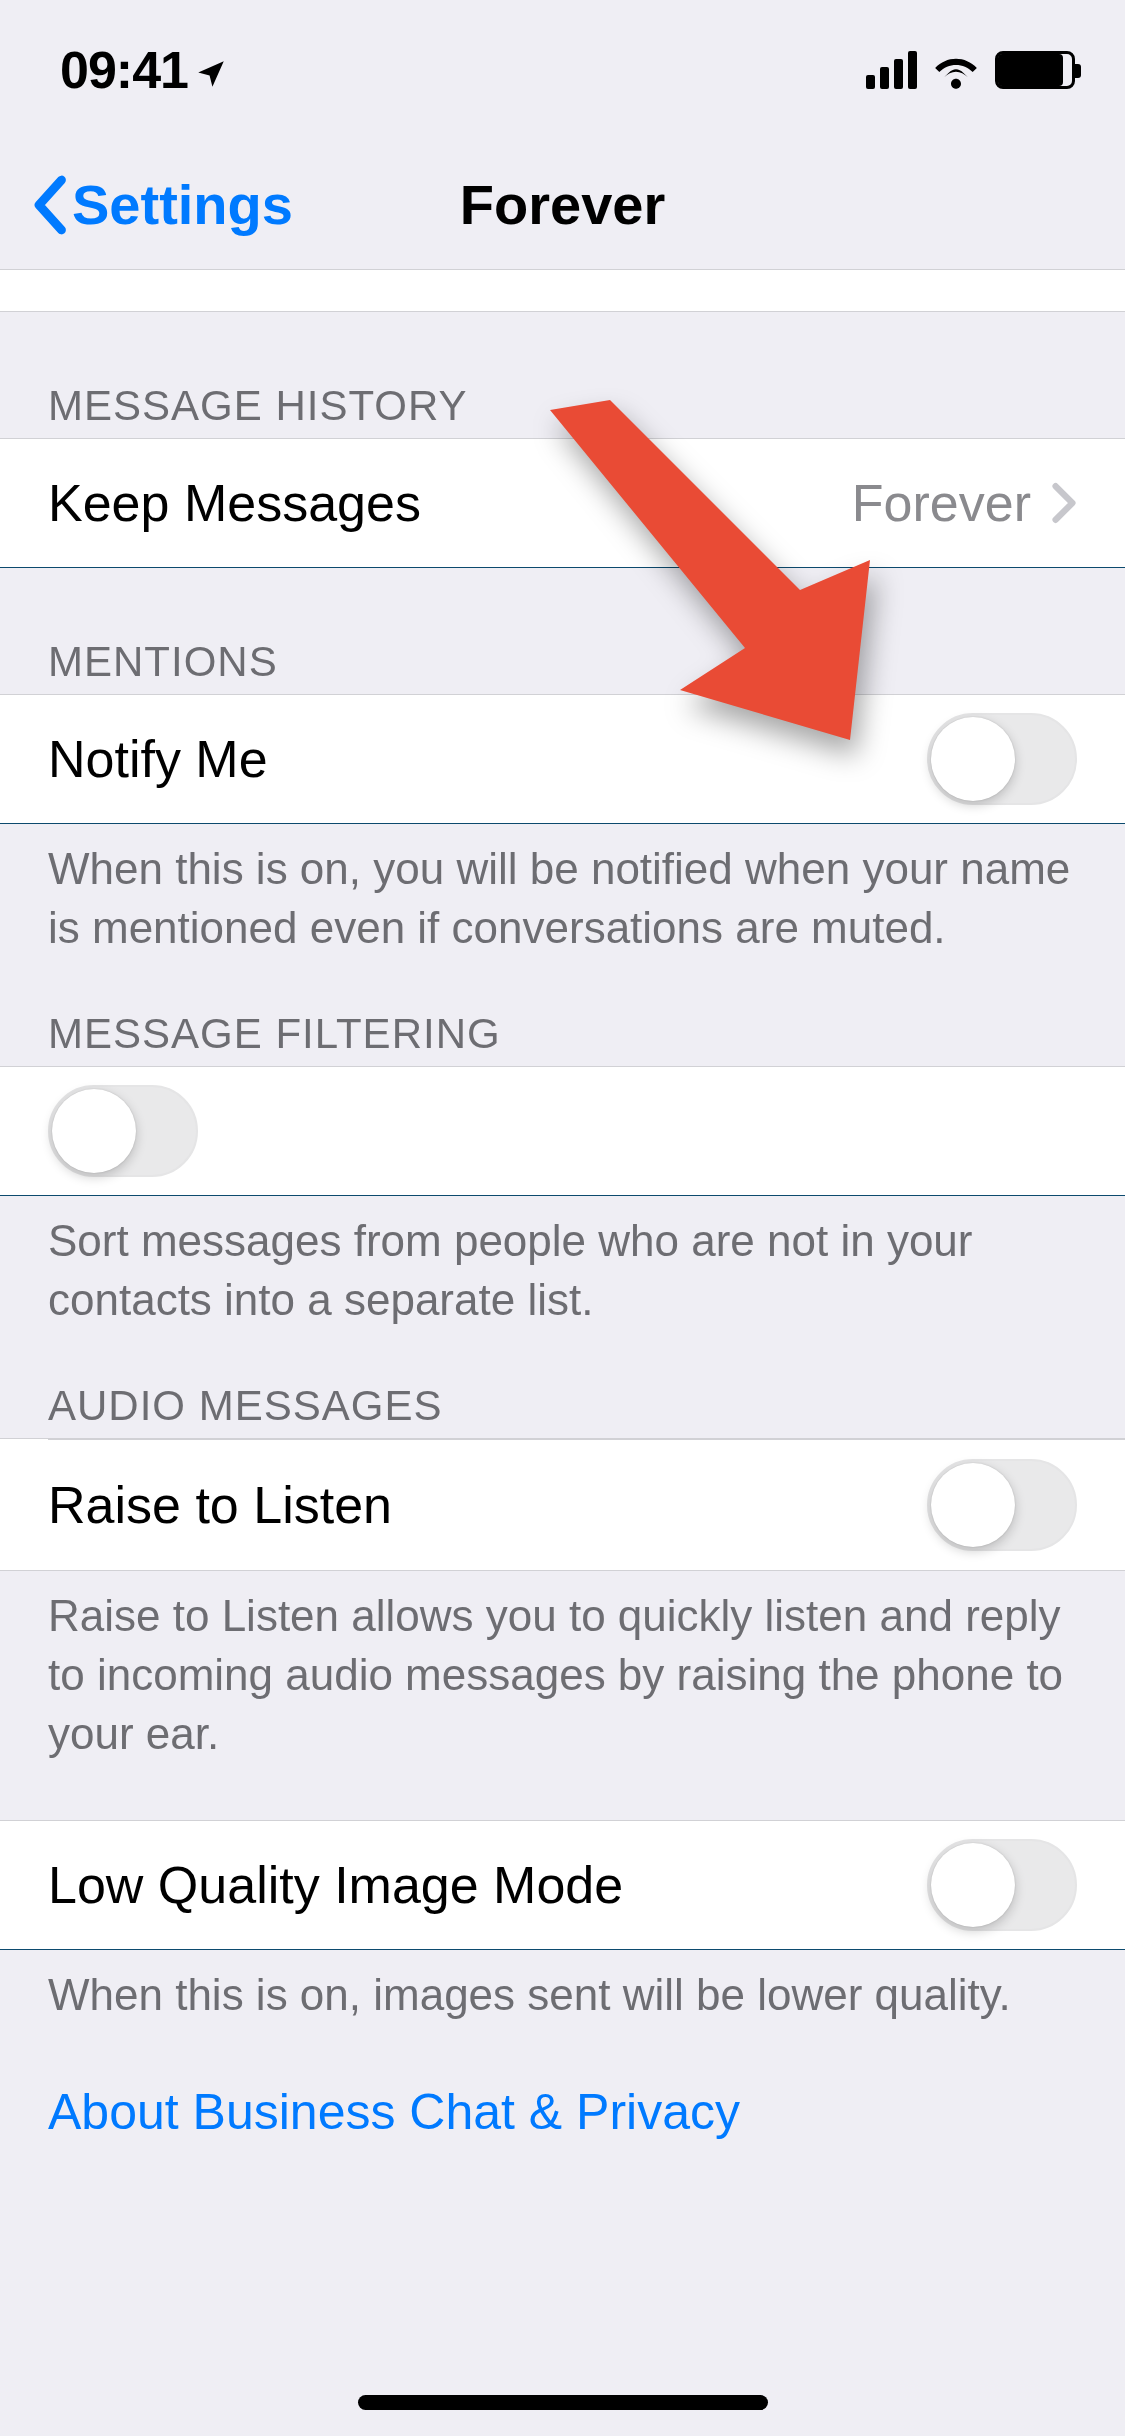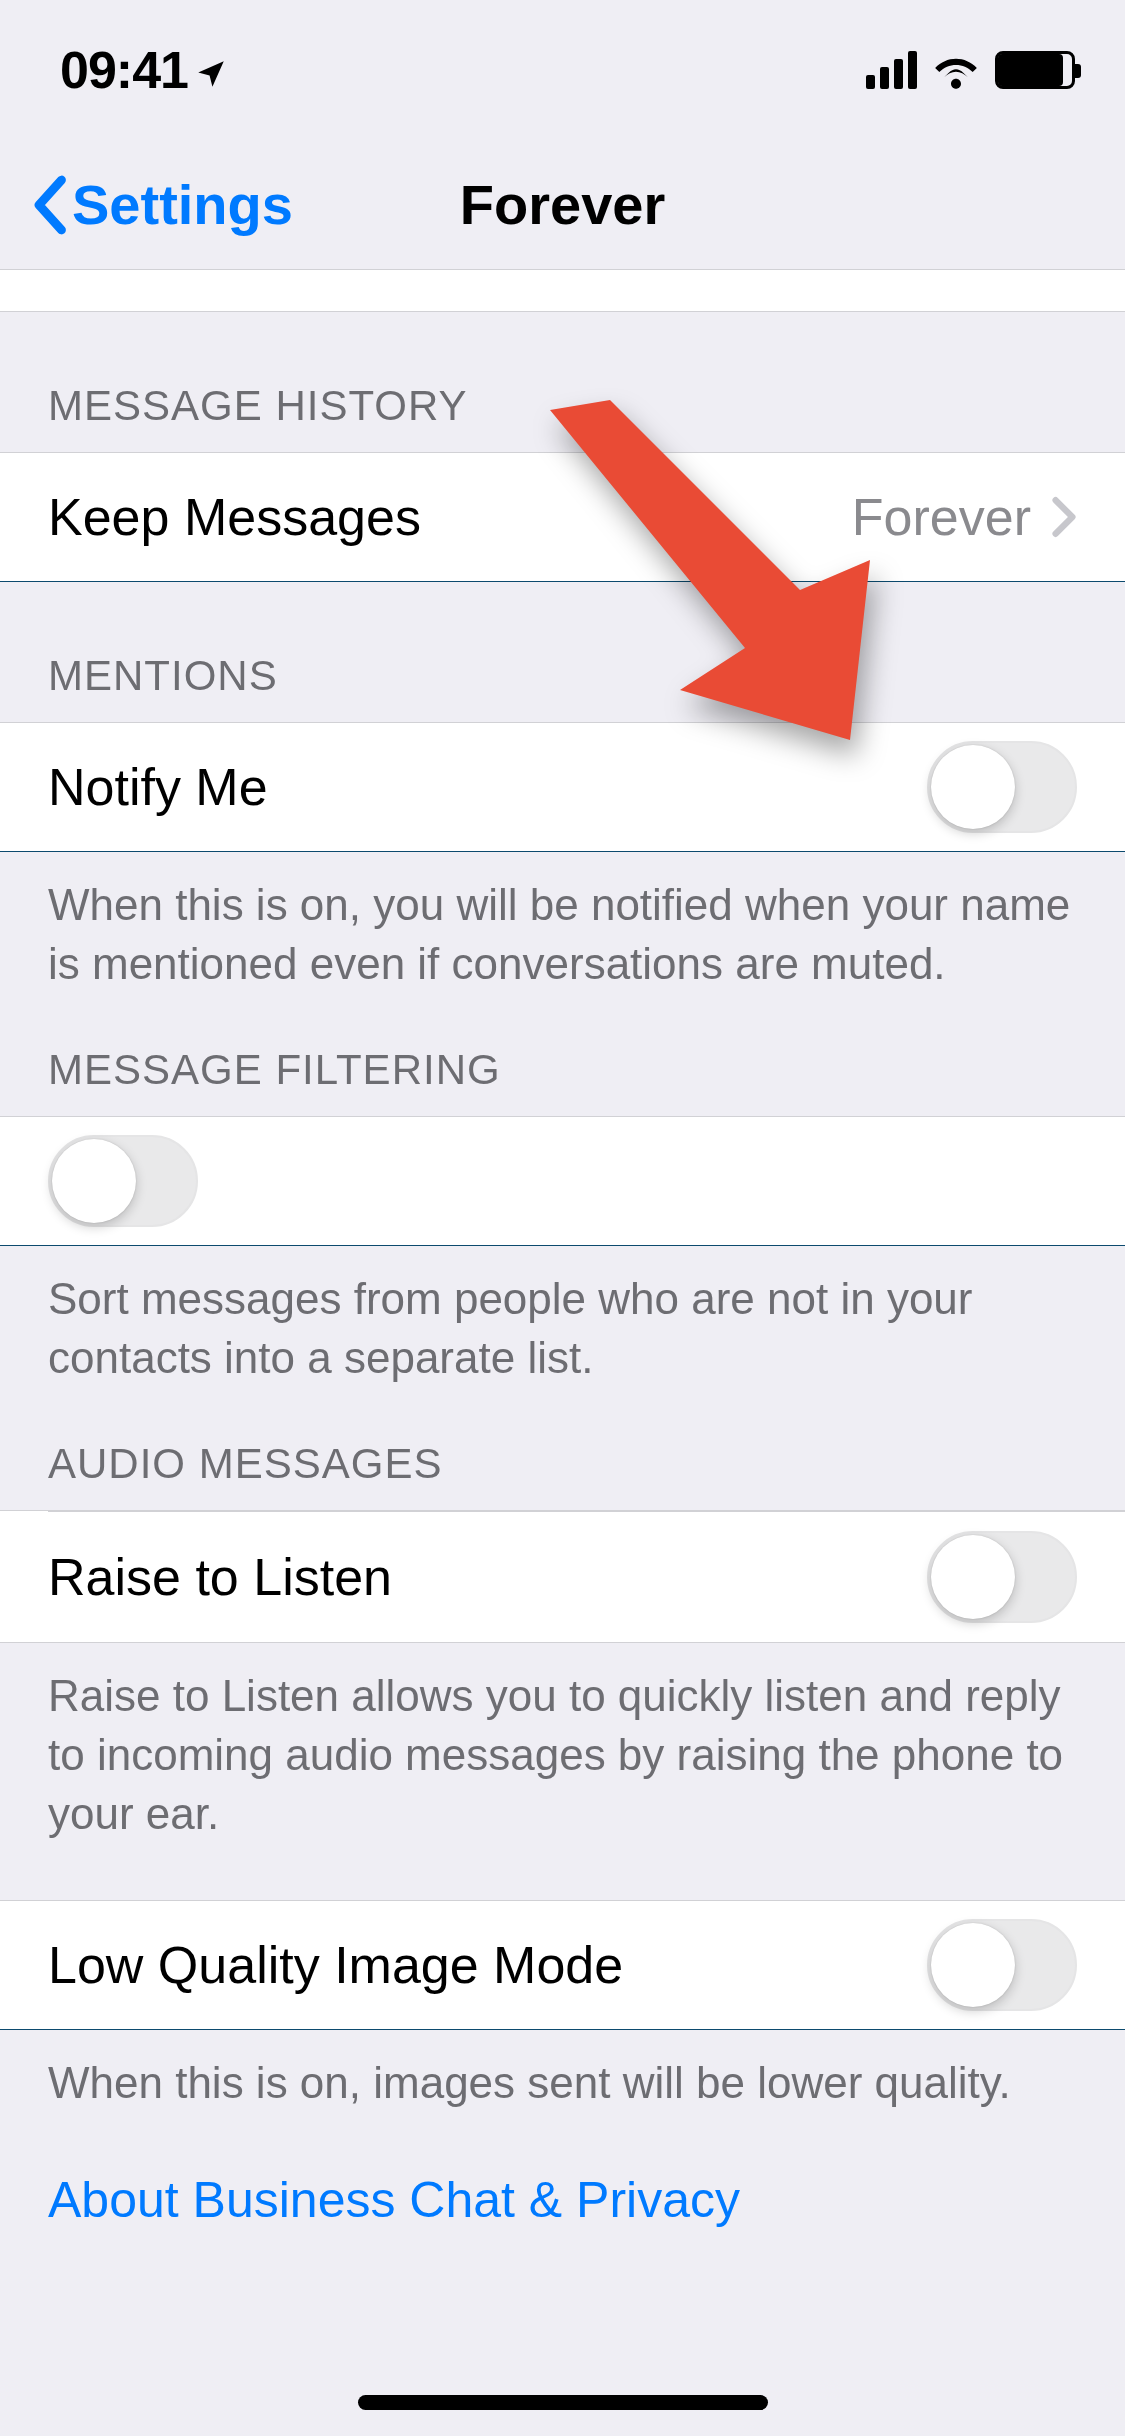--- a/index.html
+++ b/index.html
@@ -47,23 +47,23 @@
       padding: 0 30px;
       border-bottom: 1px solid #D1D1D5;
     }
     .back-button { display: flex; align-items: center; color: #007AFF; font-size: 56px; gap: 4px; font-weight: bold; }
     .back-chev { width: 38px; height: 60px; }
     .nav-title { position: absolute; left: 50%; transform: translateX(-50%); font-size: 56px; font-weight: 600; }
 
     .scroll { height: calc(2436px - 140px - 130px); overflow: hidden; }
     .thin-row { height: 42px; background: #fff; border-bottom: 1px solid #D1D1D5; }
 
-    .section-header { font-size: 42px; color: #6D6D72; letter-spacing: 1px; padding: 70px 48px 22px; text-transform: uppercase; }
+    .section-header { font-size: 42px; color: #6D6D72; letter-spacing: 1px; padding: 70px 48px 8px; text-transform: uppercase; }
     .section-header.tight { padding-top: 52px; }
-    .footer-text { font-size: 44px; color: #6D6D72; padding: 24px 48px 0; line-height: 1.34; }
+    .footer-text { font-size: 44px; color: #6D6D72; padding: 16px 48px 0; line-height: 1.34; }
 
     .row {
       background: #fff;
       min-height: 130px;
       display: flex;
       align-items: center;
       padding: 0 48px;
       border-top: 1px solid #D1D1D5;
       border-bottom: 1px solid #0c4a6e;
     }

